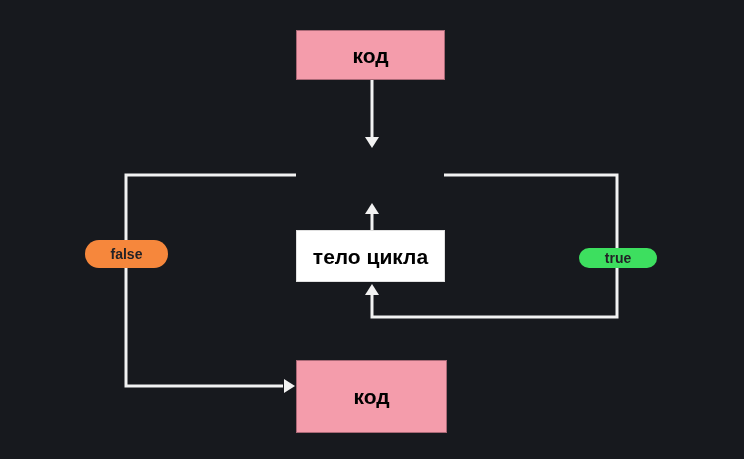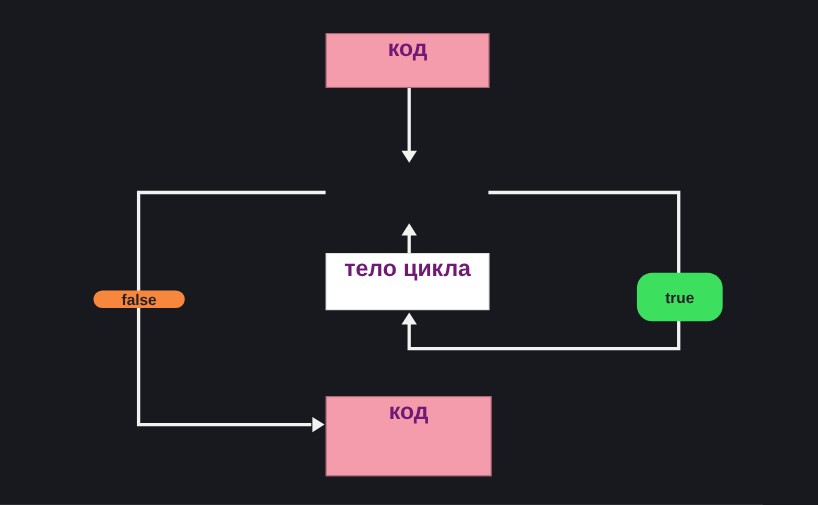--- a/index.html
+++ b/index.html
@@ -19,24 +19,25 @@
     top: 0;
     width: 744px;
     height: 459px;
   }
   .node {
     position: absolute;
     box-sizing: border-box;
     display: flex;
     flex-direction: column;
     align-items: center;
+    justify-content: center;
     font-weight: bold;
     font-size: 21px;
     line-height: 27px;
-    color: #701a75;
+    color: #000000;
     text-align: center;
   }
   .node.pink {
     border: 1px solid rgba(30, 10, 20, 0.35);
   }
   .node.white {
     border: 1px solid rgba(0, 0, 0, 0.12);
   }
   .node-code       { left: 296px; top:  30px; width: 149px; height: 50px; }
   .node-condition  { left: 296px; top: 149px; width: 148px; height: 52px; }
@@ -46,22 +47,22 @@
     position: absolute;
     box-sizing: border-box;
     display: flex;
     align-items: center;
     justify-content: center;
     border-radius: 14px;
     font-weight: bold;
     font-size: 14px;
     color: #222226;
   }
-  .pill-false { left:  85px; top: 264px; width: 83px; height: 16px; }
-  .pill-true  { left: 579px; top: 248px; width: 78px; height: 44px; }
+  .pill-false { left:  85px; top: 240px; width: 83px; height: 28px; }
+  .pill-true  { left: 579px; top: 248px; width: 78px; height: 20px; }
 </style>
 </head>
 <body>
 
 <div class="canvas" style="background: rgb(23, 25, 30);">
 
   <svg class="wires" viewBox="0 0 744 459">
 
     <polyline points="372,80 372,139" fill="none" stroke-width="3" stroke="#f2f2f2"></polyline>
     <polygon points="365,137 379,137 372,148" fill="#f2f2f2"></polygon>

